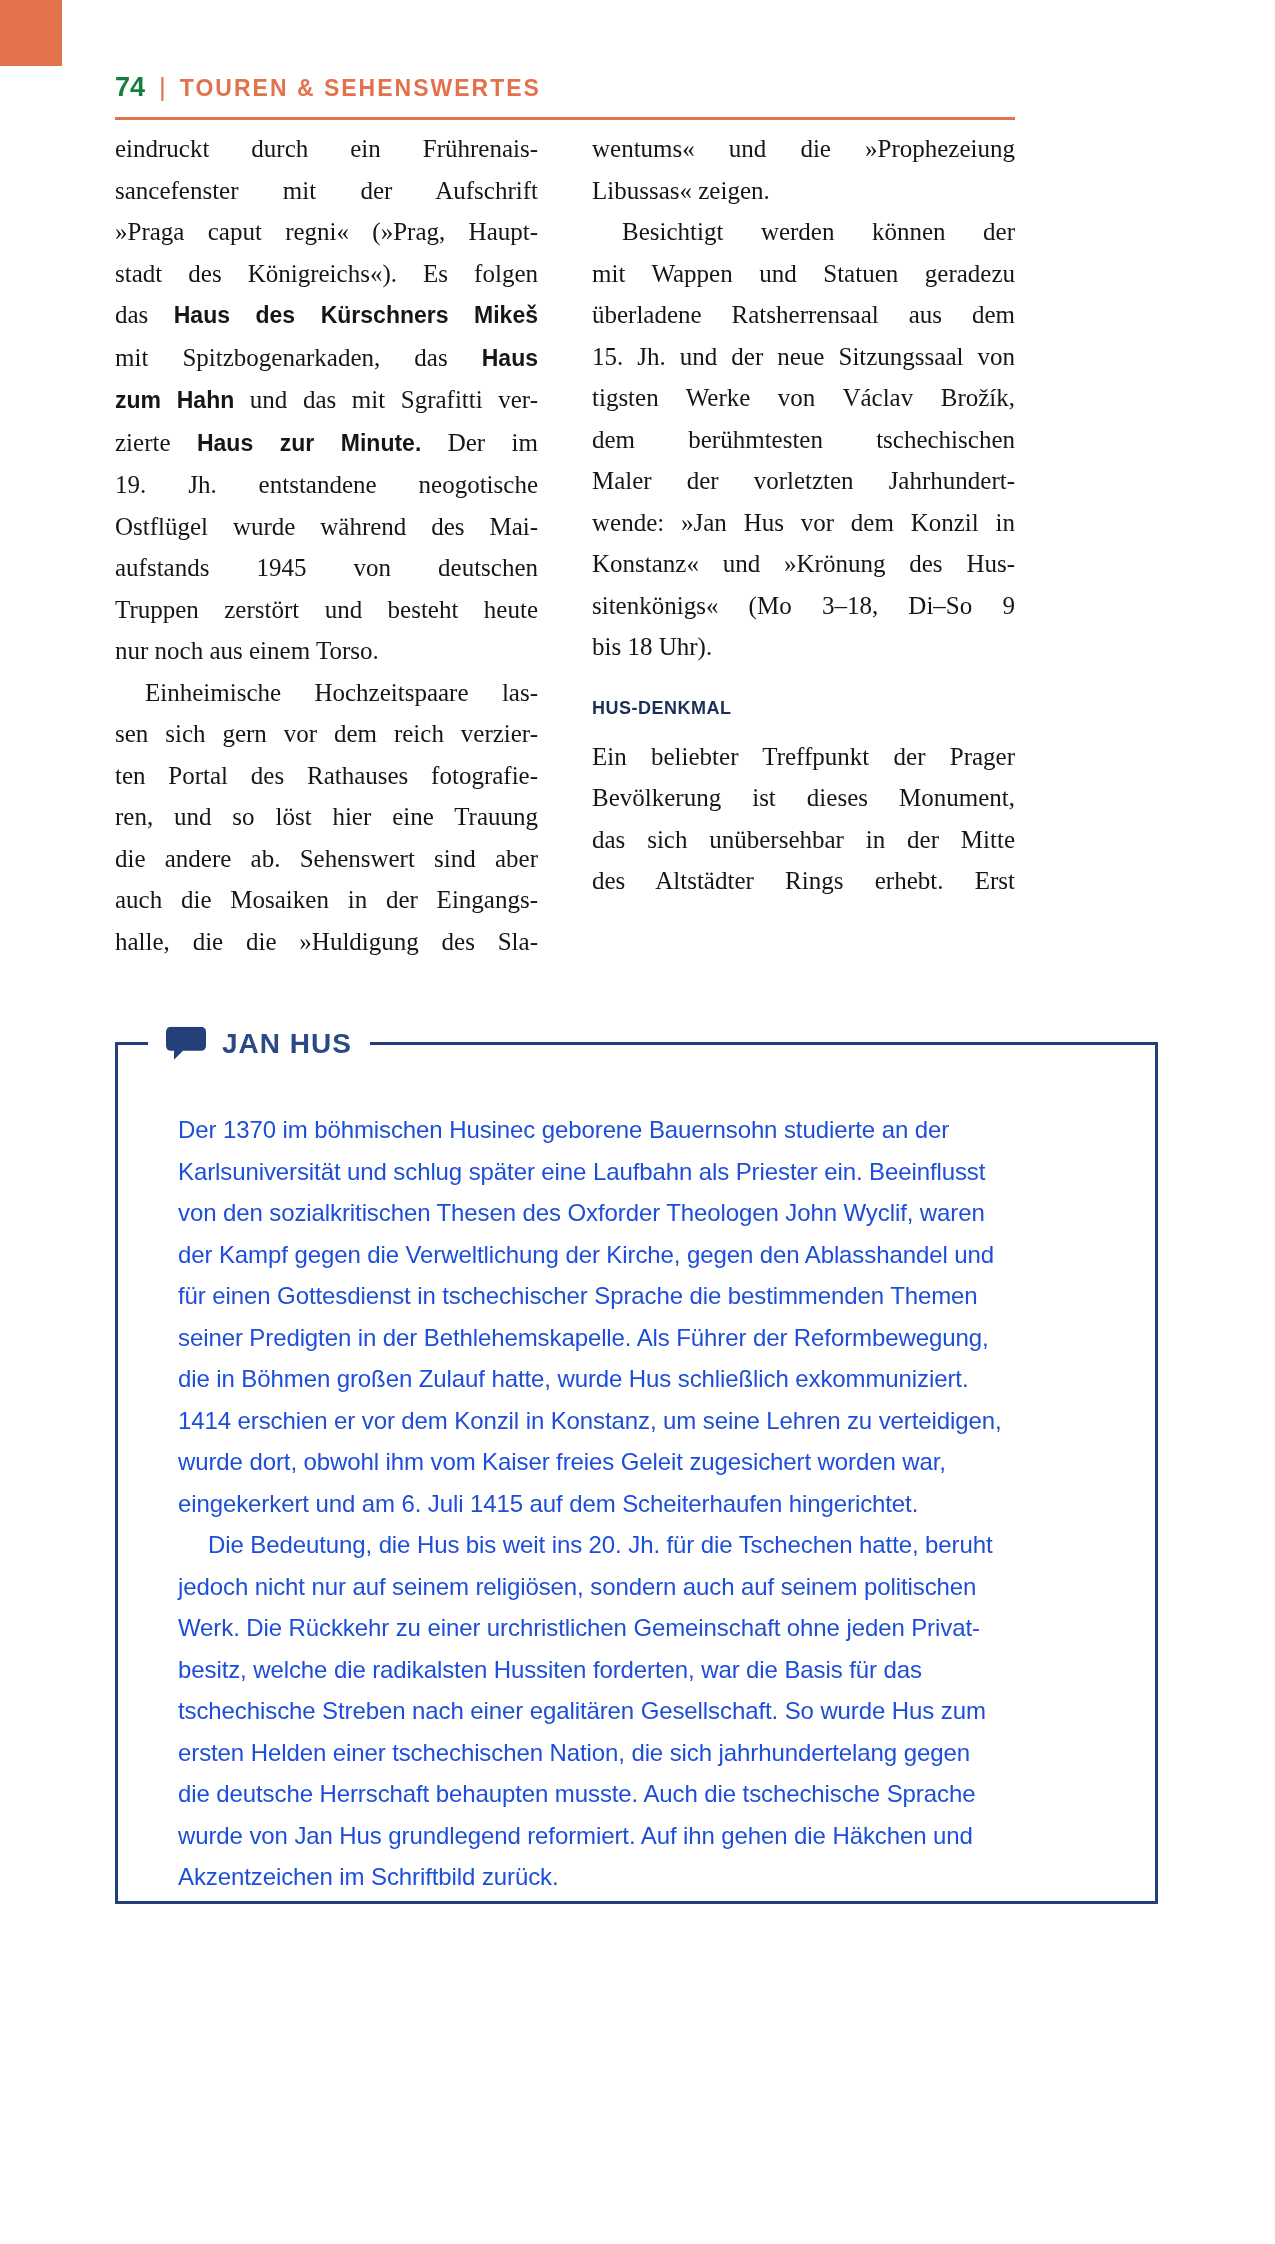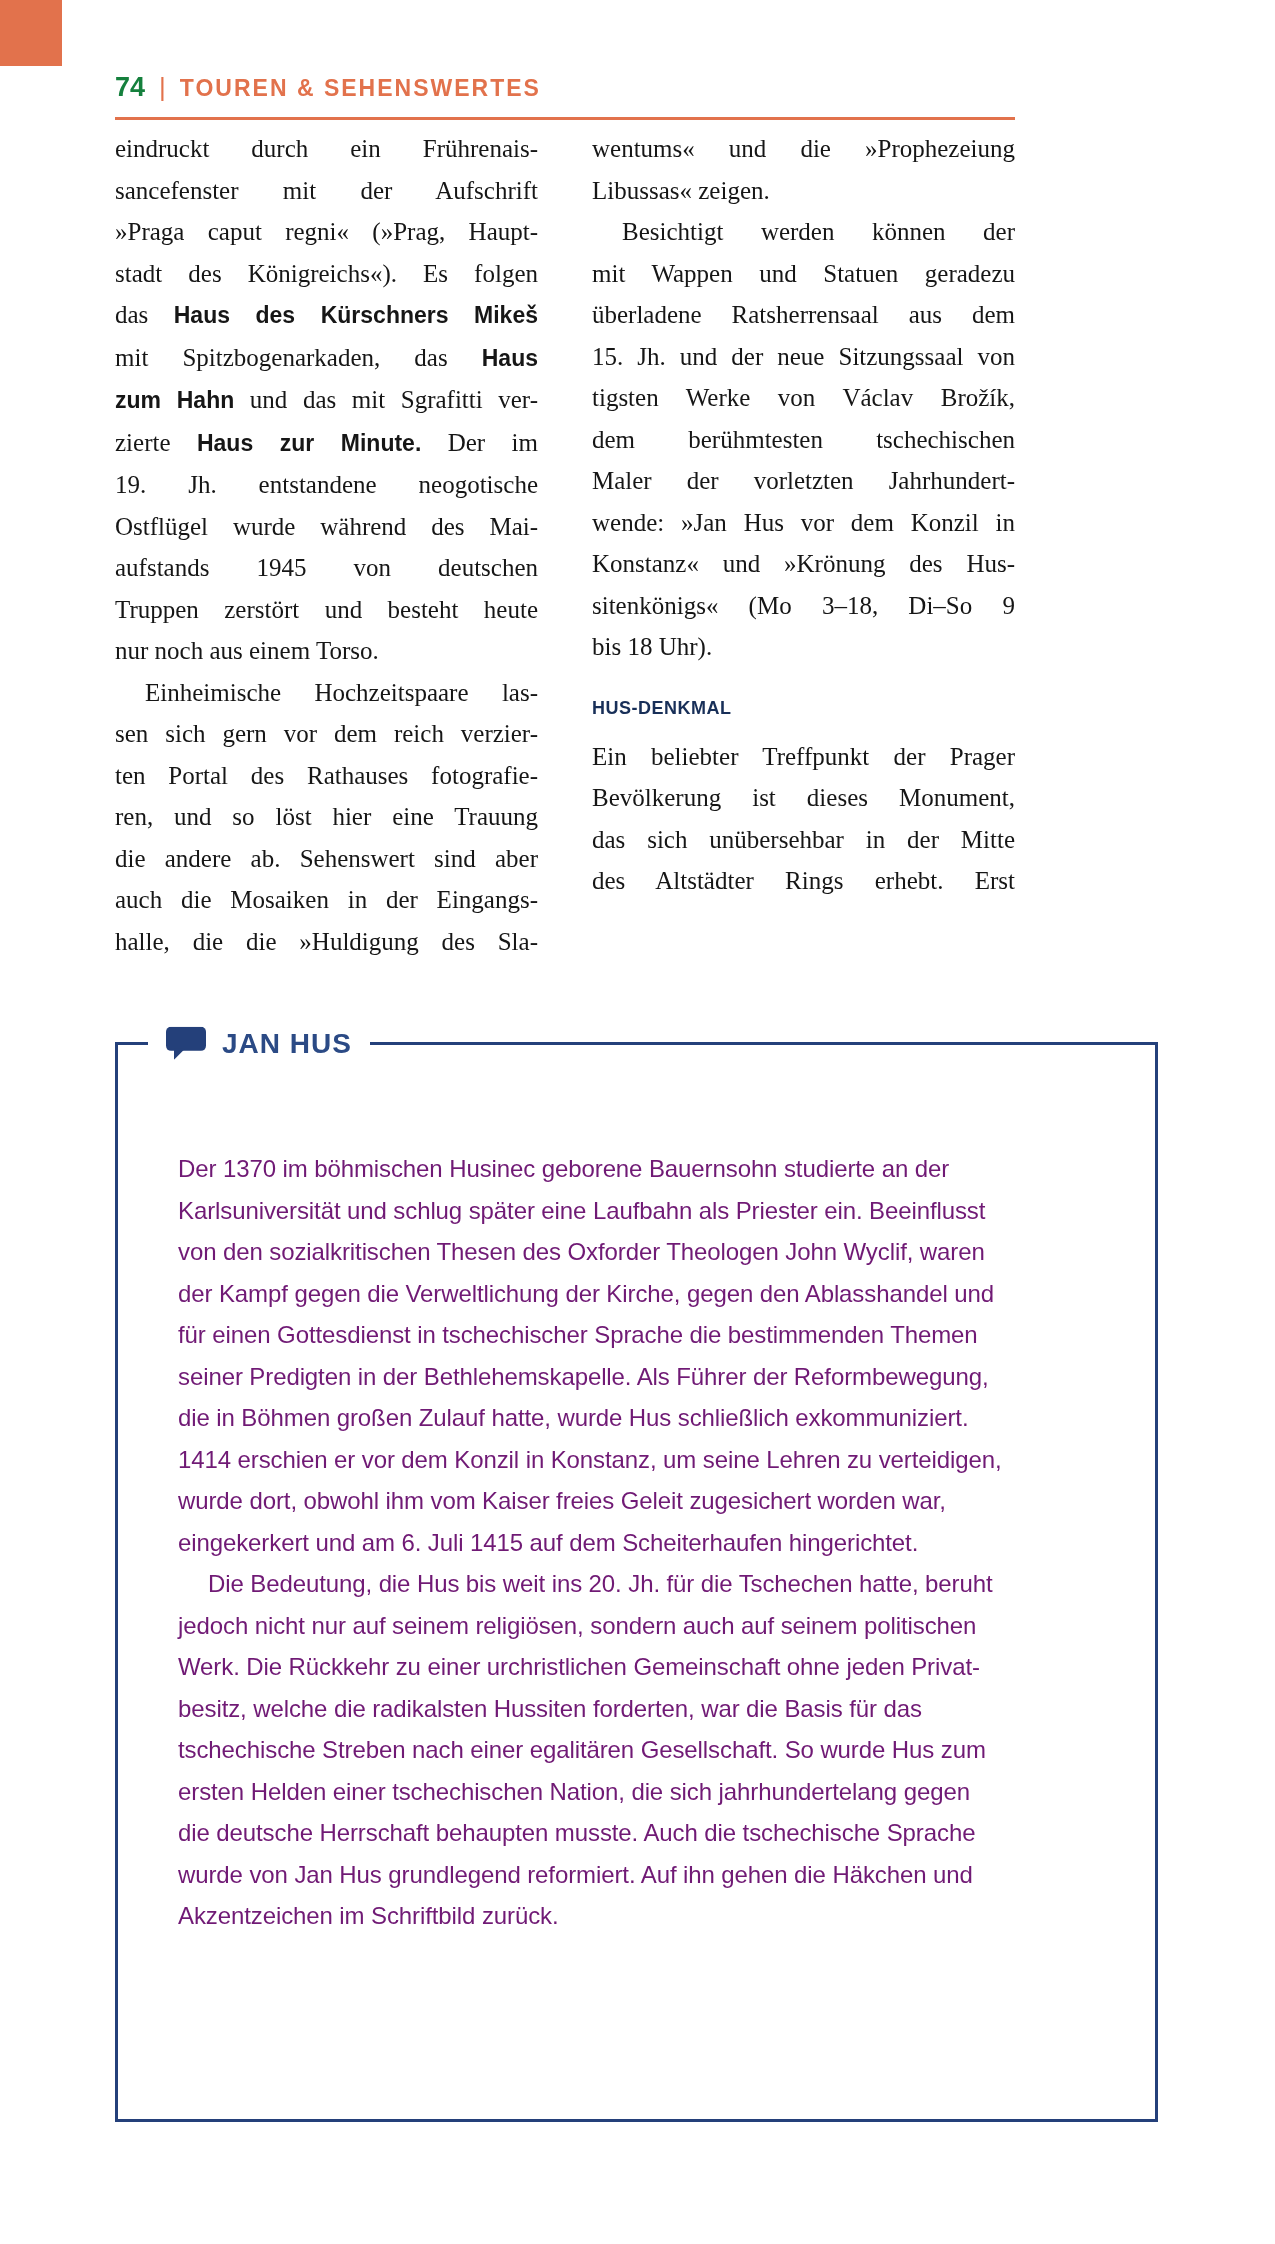--- a/index.html
+++ b/index.html
@@ -25,26 +25,26 @@
 
   .columns{position:absolute;left:115px;top:128px;width:900px;display:flex;gap:54px;}
   .col{width:430px;}
   .col .tline{font-size:25px;line-height:41.5px;text-align:justify;text-align-last:justify;}
   .col .tline.last{text-align-last:left;}
   .tline.indent{text-indent:30px;}
   .hname{font-family:"Liberation Sans",sans-serif;font-weight:bold;font-size:23px;}
 
   .subheading{font-family:"Liberation Sans",sans-serif;font-weight:bold;font-size:18px;letter-spacing:.5px;color:var(--heading,#182f58);margin:24px 0 12px;line-height:32px;}
 
-  .infobox{position:absolute;left:115px;top:1042px;width:1043px;height:1080px;border:3px solid var(--navy,#24407a);}
+  .infobox{position:absolute;left:115px;top:1042px;width:1043px;height:862px;border:3px solid var(--navy,#24407a);}
   .infobox-title{position:absolute;top:0;left:30px;transform:translateY(-55%);background:#fff;padding:0 18px;display:inline-flex;align-items:center;gap:16px;
     font-family:"Liberation Sans",sans-serif;font-weight:bold;font-size:28px;letter-spacing:1px;color:var(--box_title,#2b4a85);}
   .bubble-icon{display:inline-flex;}
   .bubble-icon svg{fill:var(--navy,#24407a);}
-  .infobox-body{padding:64px 40px 0 60px;font-family:"Liberation Sans",sans-serif;color:#701a75;margin-top:39px;}
+  .infobox-body{padding:64px 40px 0 60px;font-family:"Liberation Sans",sans-serif;color:#1d4ed8;}
   .infobox-body .tline{font-size:24px;line-height:41.5px;text-align:left;text-align-last:auto;letter-spacing:-.1px;}
 </style>
 </head>
 <body>
 
 <div class="page">
 
   <div class="corner-tab"></div>
 
   <header class="page-header">

